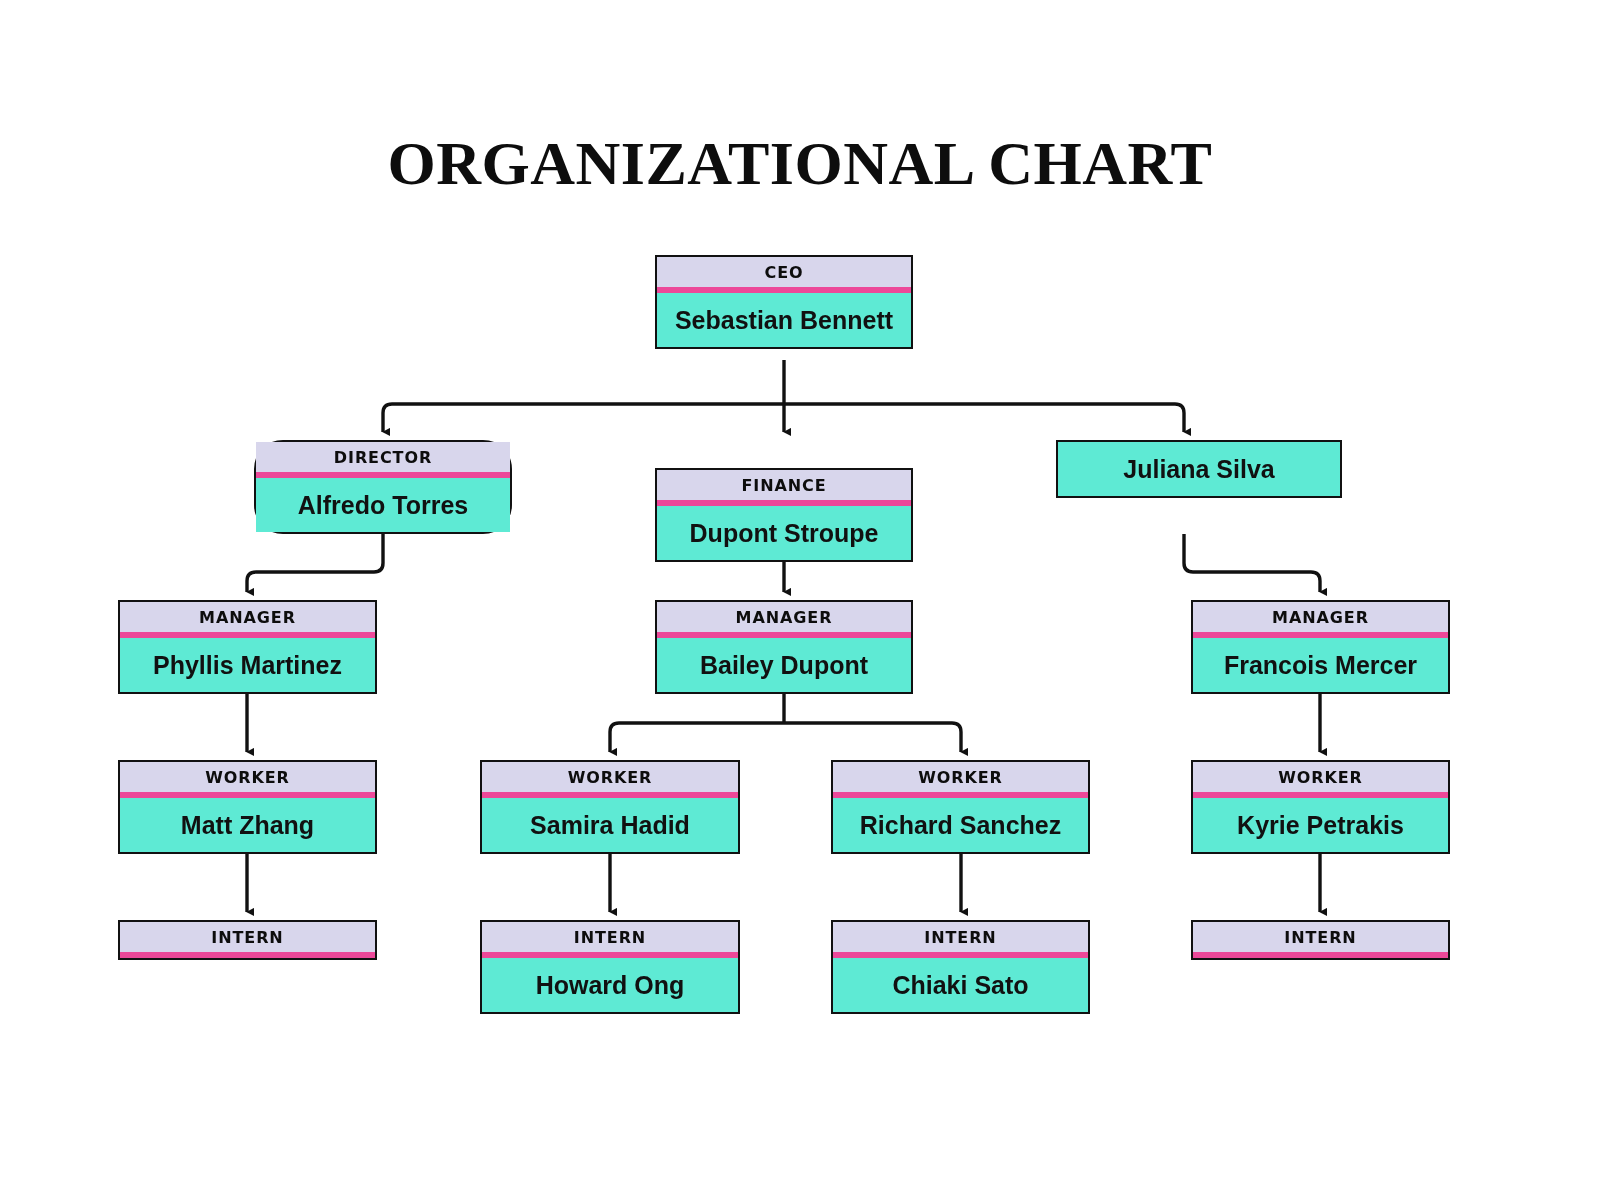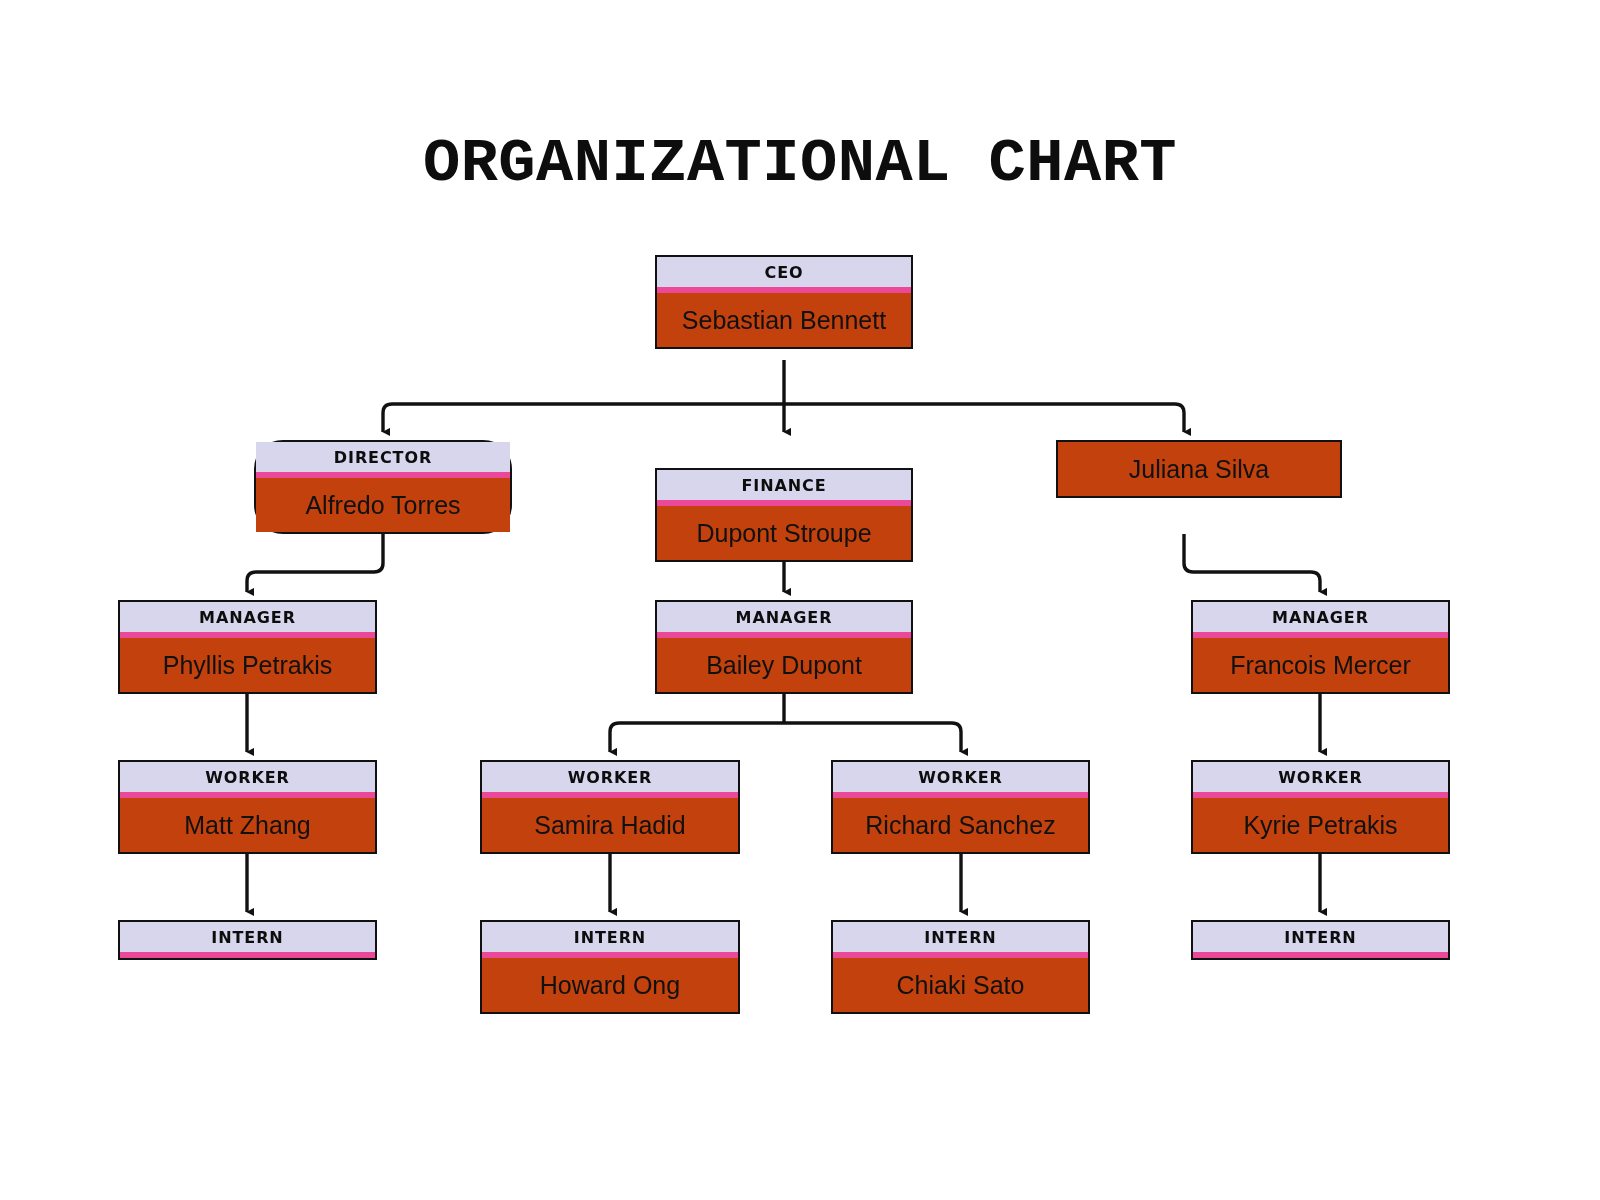--- a/index.html
+++ b/index.html
@@ -12,21 +12,21 @@
                    pointer-events:none;}
 
   .page-title{
     position:absolute;
     left:0;top:128px;width:1600px;
     text-align:center;
     font-size:62px;
     font-weight:700;
     letter-spacing:0.5px;
     color:#0d0d0d;
-    font-family:Liberation Mono, monospace;
+    font-family:Liberation Serif, serif;
     white-space:nowrap;
   }
 
   .node{
     position:absolute;
     box-sizing:border-box;
     border:2px solid #111111;
     background:#ffffff;
   }
   .node-header{
@@ -44,23 +44,23 @@
     text-transform:uppercase;
     font-family:"DejaVu Sans", sans-serif;
   }
   .node-name{
     box-sizing:border-box;
     height:54px;
     display:flex;
     align-items:center;
     justify-content:center;
     font-size:25px;
-    font-weight:400;
+    font-weight:700;
     color:#111111;
-    background:#c2410c;
+    background:#5eead4;
     white-space:nowrap;
   }
 </style>
 </head>
 <body>
 
 <div id="chart-root">
 
   <div class="page-title">ORGANIZATIONAL CHART</div>
 
@@ -116,21 +116,21 @@
     <div class="node-header">FINANCE</div>
     <div class="node-name">Dupont Stroupe</div>
   </div>
 
   <div class="node" style="left:1056px;top:440px;width:286px;">
     <div class="node-name">Juliana Silva</div>
   </div>
 
   <div class="node" style="left:118px;top:600px;width:259px;">
     <div class="node-header">MANAGER</div>
-    <div class="node-name">Phyllis Petrakis</div>
+    <div class="node-name">Phyllis Martinez</div>
   </div>
 
   <div class="node" style="left:655px;top:600px;width:258px;">
     <div class="node-header">MANAGER</div>
     <div class="node-name">Bailey Dupont</div>
   </div>
 
   <div class="node" style="left:1191px;top:600px;width:259px;">
     <div class="node-header">MANAGER</div>
     <div class="node-name">Francois Mercer</div>

